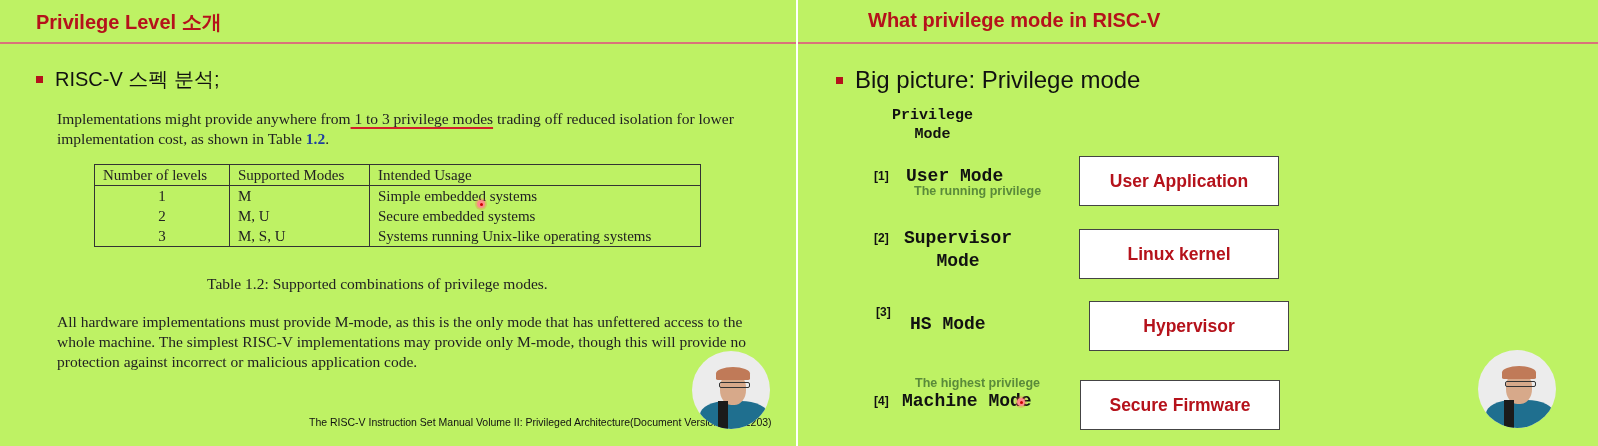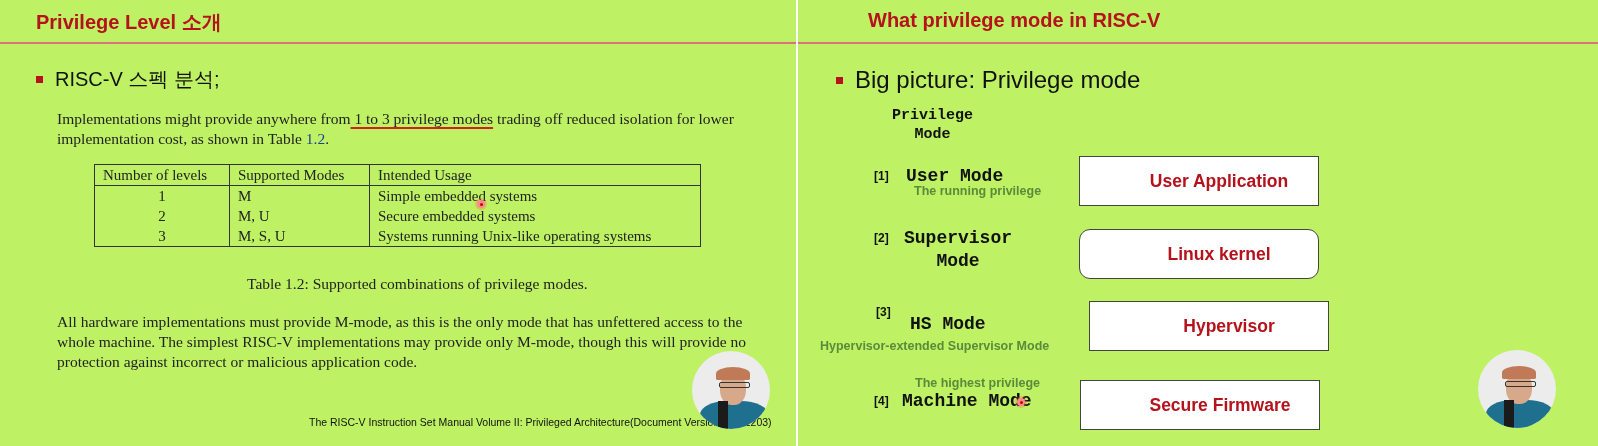--- a/index.html
+++ b/index.html
@@ -12,44 +12,44 @@
   #slide-left .slide-title { left:36px; }
   #slide-right .slide-title { left:38px;margin-left:32px; }
   .title-rule { position:absolute; top:42px; left:0; right:0; height:2px; background:#d9747a; }
   .bullet-line { position:absolute; display:flex; align-items:center; color:#111; }
   .bullet-sq { width:7px; height:7px; background:#b5121b; margin-right:12px; }
   #slide-left .bullet-line { left:36px; top:66px; font-size:20px; }
   #slide-right .bullet-line { left:38px; top:66px; font-size:24px; }
   .serif { font-family:"Liberation Serif", "DejaVu Serif", serif; color:#222; }
   .para { position:absolute; left:57px; width:720px; font-size:15.5px; line-height:20px; }
   .para .ul { text-decoration: underline; text-decoration-color:#d21f2a; text-decoration-thickness:1.5px; text-underline-offset:3px; }
-  .para .ref { color:#1f3fa0; }
+  .para .ref { color:#1f3fa0;font-weight:bold; }
   table.spec { position:absolute; left:94px; top:164px; border-collapse:collapse; font-size:15px; }
   table.spec th, table.spec td { padding:0 8px; line-height:20px; font-weight:normal; text-align:left; }
   table.spec th { border-top:1px solid #333; border-bottom:1px solid #333; }
   table.spec tr:last-child td { border-bottom:1px solid #333; }
   table.spec .c1 { border-left:1px solid #333; border-right:1px solid #333; text-align:center; width:118px; }
   table.spec .c2 { border-right:1px solid #333; width:123px; }
   table.spec .c3 { border-right:1px solid #333; width:314px;margin-top:42px; }
   table.spec th.c1 { text-align:left; }
-  .caption { position:absolute; left:207px; top:275px; font-size:15.5px;margin-left:40px; }
+  .caption { position:absolute; left:207px; top:275px; font-size:15.5px; }
   .footnote { position:absolute; left:309px; top:416px; font-size:10.5px; color:#111; white-space:nowrap; }
   .avatar { position:absolute; width:78px; height:78px; border-radius:50%; overflow:hidden; background:#ececec; }
   #slide-left .avatar { left:692px; top:351px; }
   #slide-right .avatar { left:680px; top:350px; }
   .avatar .shirt { position:absolute; left:8px; bottom:-6px; width:68px; height:34px; background:#1f6f8f; border-radius:40% 40% 0 0; }
   .avatar .face { position:absolute; left:28px; top:22px; width:26px; height:32px; background:#d7a98a; border-radius:45%; }
   .avatar .cap { position:absolute; left:24px; top:16px; width:34px; height:13px; background:#c07a58; border-radius:50% 50% 10% 10%; }
   .avatar .glasses { position:absolute; left:27px; top:31px; width:29px; height:4px; border:1px solid #333; border-radius:2px; }
   .avatar .mic { position:absolute; left:26px; top:50px; width:10px; height:28px; background:#1b1b1b; }
   .mode-hdr { position:absolute; left:94px; top:106px; font-family:"Liberation Mono", "DejaVu Sans Mono", monospace; font-weight:bold; font-size:15px; line-height:19px; text-align:center; color:#111; }
   .num { position:absolute; font-weight:bold; font-size:12px; color:#111; }
   .mode-name { position:absolute; font-family:"Liberation Mono", "DejaVu Sans Mono", monospace; font-weight:bold; font-size:18px; color:#111; line-height:23px; text-align:center; }
   .mode-note { position:absolute; font-weight:bold; font-size:12.5px; color:#5a8a3a; white-space:nowrap; }
-  .mode-box { position:absolute; width:198px; height:48px; border:1.5px solid #444; display:flex; align-items:center; justify-content:center; font-weight:bold; font-size:17.5px; color:#b5121b; background:#fff;padding-left:40px; }
+  .mode-box { position:absolute; width:198px; height:48px; border:1.5px solid #444; display:flex; align-items:center; justify-content:center; font-weight:bold; font-size:17.5px; color:#b5121b; background:#fff; }
   .cursor-dot { position:absolute; width:8px; height:8px; border-radius:50%; background:#ff8a8a; box-shadow:0 0 0 2px rgba(255,80,80,0.25); }
   .cursor-dot::after { content:""; position:absolute; left:2.5px; top:2.5px; width:3px; height:3px; border-radius:50%; background:#c00; }
 </style>
 </head>
 <body>
 
 <div class="slide" id="slide-left">
   <div class="slide-title">Privilege Level 소개</div>
   <div class="title-rule"></div>
 
@@ -120,25 +120,24 @@
   </div>
 
   <div class="num" style="left:76px; top:169px;">[1]</div>
   <div class="mode-name" style="left:108px; top:165px;">User Mode</div>
   <div class="mode-note" style="left:116px; top:184px;">The running privilege</div>
   <div class="mode-box" style="left:281px; top:156px;">User Application</div>
 
   <div class="num" style="left:76px; top:231px;">[2]</div>
   <div class="mode-name" style="left:106px; top:227px; white-space:pre-line;">Supervisor
 Mode</div>
-  <div class="mode-box" style="left:281px; top:229px;border-radius:11px;">Linux kernel</div>
+  <div class="mode-box" style="left:281px; top:229px;">Linux kernel</div>
 
   <div class="num" style="left:78px; top:305px;">[3]</div>
   <div class="mode-name" style="left:112px; top:313px;">HS Mode</div>
-  <div class="mode-note" style="left:22px; top:339px;">Hypervisor-extended Supervisor Mode</div>
   <div class="mode-box" style="left:282px; top:301px;margin-left:9px;">Hypervisor</div>
 
   <div class="mode-note" style="left:117px; top:376px;">The highest privilege</div>
   <div class="num" style="left:76px; top:394px;">[4]</div>
   <div class="mode-name" style="left:104px; top:390px;">Machine Mode</div>
   <div class="mode-box" style="left:282px; top:380px;">Secure Firmware</div>
   <div class="cursor-dot" style="left:219px; top:398px;"></div>
 
   <div class="avatar">
     <div class="shirt"></div>

